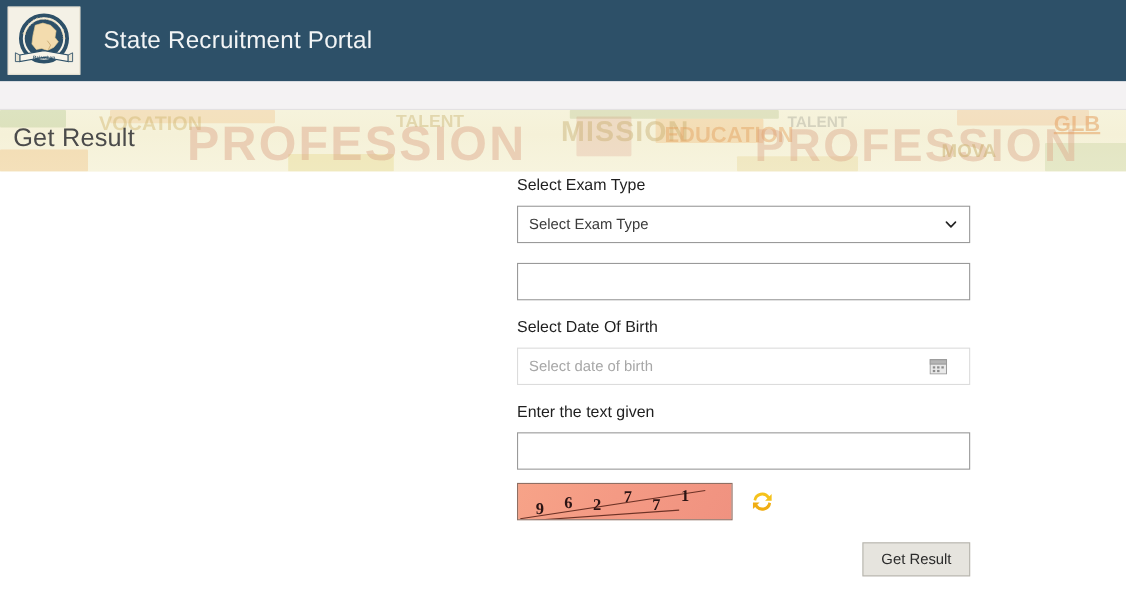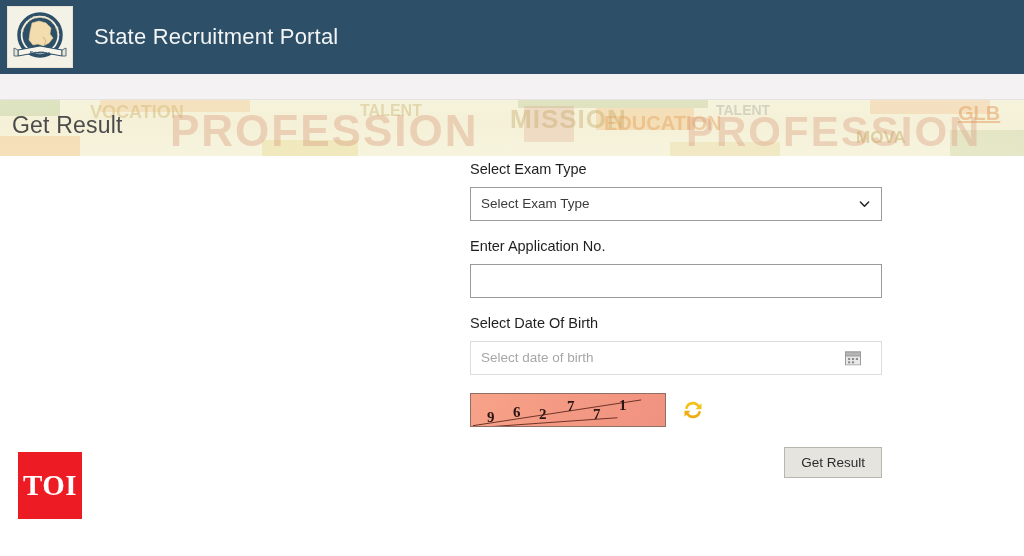--- a/index.html
+++ b/index.html
@@ -365,40 +365,43 @@
       <label class="field-label">Select Exam Type</label>
       <div class="select-control">
         <span class="sel-text">Select Exam Type</span>
         <svg class="chevron" viewBox="0 0 12 12">
           <path d="M1.5 3.8 L6 8.4 L10.5 3.8" fill="none" stroke="#222" stroke-width="1.6" stroke-linecap="round" stroke-linejoin="round"></path>
         </svg>
       </div>
     </div>
 
     <div class="field-group">
-      <label class="field-label">Enter Application No.</label>
       <input class="text-input" type="text" value="" placeholder="" style="">
     </div>
 
     <div class="field-group">
       <label class="field-label">Select Date Of Birth</label>
       <div class="date-control">
         <span class="date-placeholder">Select date of birth</span>
         <svg class="calendar-icon" viewBox="0 0 16 15">
           <rect x="0.5" y="1.5" width="15" height="13" fill="#e9e9e9" stroke="#9b9b9b" stroke-width="1"></rect>
           <rect x="0.5" y="1.5" width="15" height="4" fill="#b5b5b5" stroke="#9b9b9b" stroke-width="1"></rect>
           <rect x="3" y="7.5" width="2.2" height="2" fill="#8d8d8d"></rect>
           <rect x="6.9" y="7.5" width="2.2" height="2" fill="#8d8d8d"></rect>
           <rect x="10.8" y="7.5" width="2.2" height="2" fill="#8d8d8d"></rect>
           <rect x="3" y="10.8" width="2.2" height="2" fill="#8d8d8d"></rect>
           <rect x="6.9" y="10.8" width="2.2" height="2" fill="#8d8d8d"></rect>
         </svg>
       </div>
     </div>
 
+    <div class="field-group" style="margin-bottom:0;">
+      <label class="field-label">Enter the text given</label>
+      <input class="text-input" type="text" value="" placeholder="" style="">
+    </div>
 
     <div class="captcha-row">
       <div class="captcha-image">
         <svg class="captcha-noise" viewBox="0 0 196 34" preserveAspectRatio="none">
           <line x1="2" y1="32" x2="172" y2="6" stroke="#6d3226" stroke-width="1"></line>
           <line x1="6" y1="34" x2="148" y2="24" stroke="#6d3226" stroke-width="1"></line>
         </svg>
         <span class="captcha-digit cd-0">9</span>
         <span class="captcha-digit cd-1">6</span>
         <span class="captcha-digit cd-2">2</span>
@@ -413,17 +416,14 @@
         </svg>
       </button>
     </div>
 
     <div class="submit-row">
       <button class="submit-btn">Get Result</button>
     </div>
 
   </div>
 
-  <div class="toi-watermark">
-    <span>TOI</span>
-  </div>
 
 </div>
 
 </body></html>

